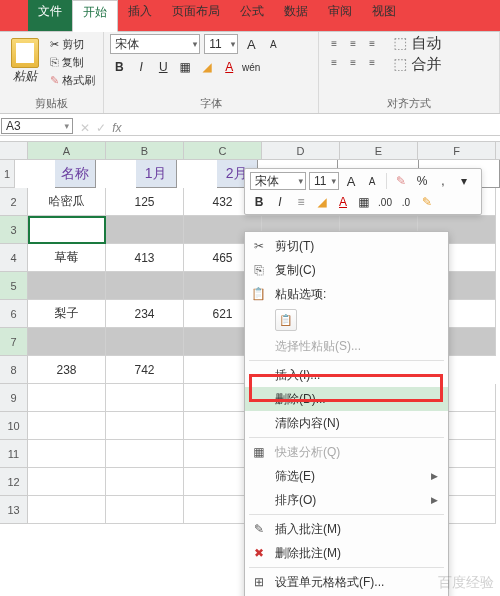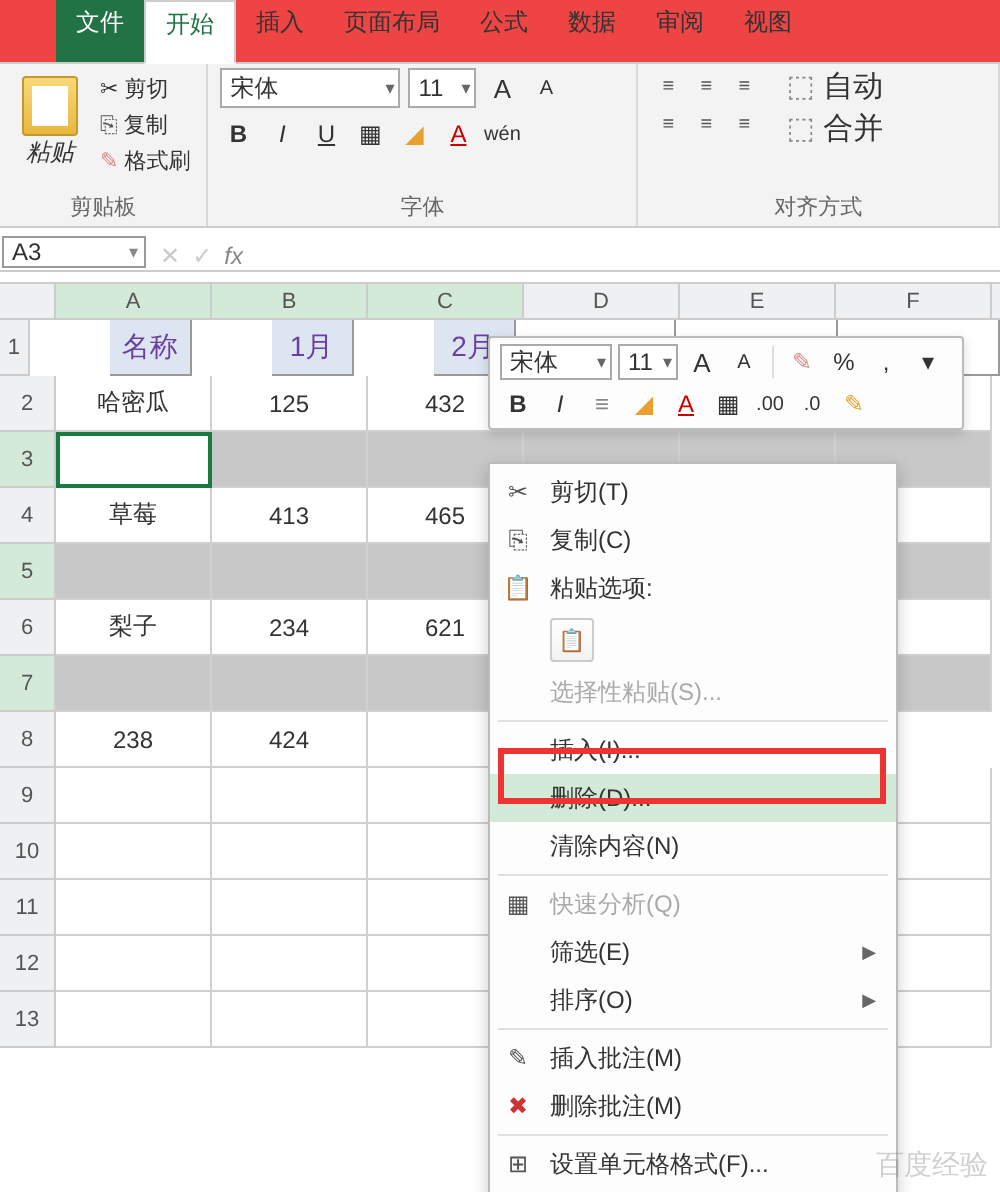--- a/index.html
+++ b/index.html
@@ -243,21 +243,21 @@
       <div class="cell"></div>
         <div class="cell"></div>
         <div class="cell"></div>
         <div class="cell"></div>
         <div class="cell"></div>
         <div class="cell"></div>
     </div>
     <div class="row">
         <div class="rh">8</div>
         <div class="cell">238</div>
-        <div class="cell">424</div>
+        <div class="cell">742</div>
         <div class="cell"></div>
         <div class="cell"></div>
         <div class="cell"></div>
     </div>
     <div class="row">
         <div class="rh">9</div>
         <div class="cell"></div>
         <div class="cell"></div>
         <div class="cell"></div>
         <div class="cell"></div>

